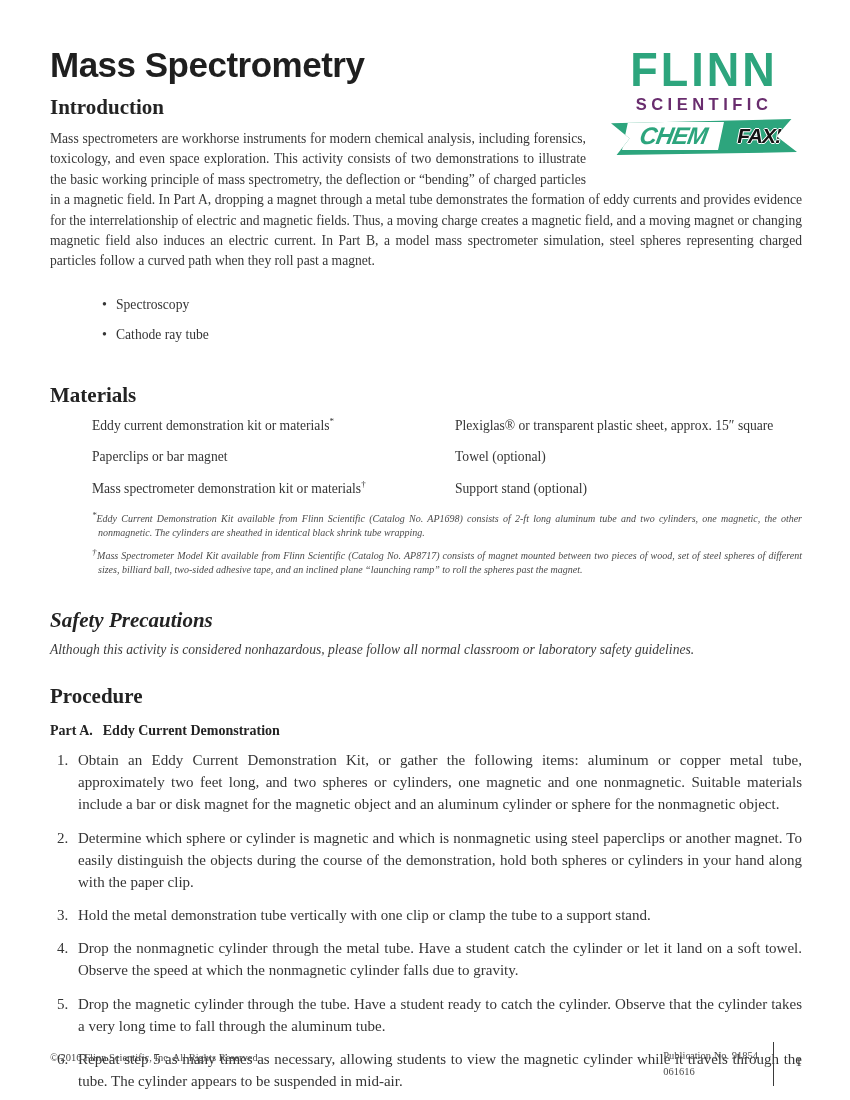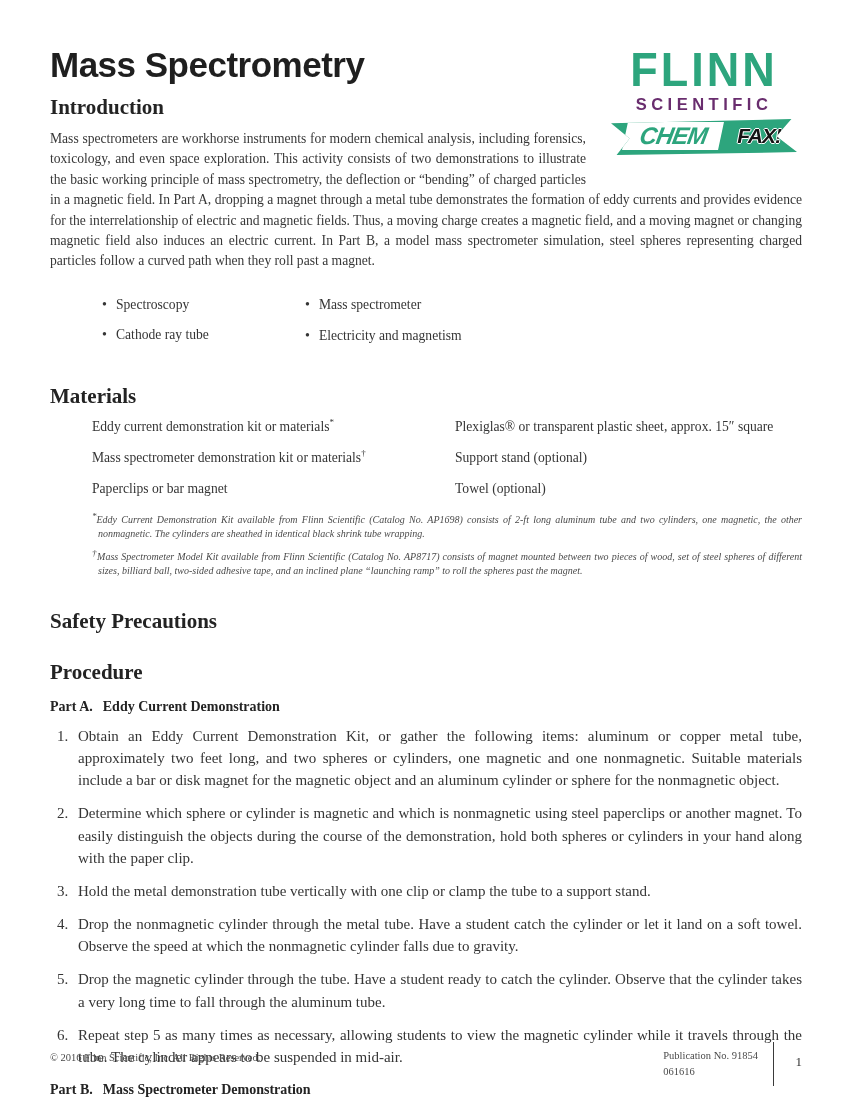--- a/index.html
+++ b/index.html
@@ -60,21 +60,21 @@
     font-family: "Liberation Sans", sans-serif;
     font-size: 35px; font-weight: bold; letter-spacing: -0.5px;
     color: #1f1f1f;
     padding-top: 45px;
     margin-bottom: 10px;
   }
   h2.section {
     font-size: 21px; font-weight: bold; color: #232323;
     margin-bottom: 9px;
   }
-  h2.section-italic { }
+  h2.section-italic { font-style: italic; }
   .body-text {
     font-size: 13.6px; line-height: 1.5; text-align: justify; color: #373737; font-family: Liberation Serif, serif;
   }
   .intro-wrap { margin-bottom: 26px; }
   
   .concepts { margin-bottom: 24px; }
   .concept-cols { display: flex; margin-top: 6px; }
   .concept-col { width: 255px; }
   .concept-col + .concept-col { width: auto; }
   .bullet-item {
@@ -159,51 +159,48 @@
     <h2 class="section">Introduction</h2>
     <p class="body-text">Mass spectrometers are workhorse instruments for modern chemical analysis, including forensics, toxicology, and even space exploration. This activity consists of two demonstrations to illustrate the basic working principle of mass spectrometry, the deflection or “bending” of charged particles in a magnetic field. In Part A, dropping a magnet through a metal tube demonstrates the formation of eddy currents and provides evidence for the interrelationship of electric and magnetic fields. Thus, a moving charge creates a magnetic field, and a moving magnet or changing magnetic field also induces an electric current. In Part B, a model mass spectrometer simulation, steel spheres representing charged particles follow a curved path when they roll past a magnet.</p>
   </div>
 
   <div class="concepts clearfix">
     <div class="concept-cols">
       <div class="concept-col">
         <div class="bullet-item">Spectroscopy</div>
         <div class="bullet-item">Cathode ray tube</div>
       </div>
-      <div class="concept-col">
-        <div class="bullet-item">Mass spectrometer</div>
-        <div class="bullet-item">Electricity and magnetism</div>
-      </div>
     </div>
   </div>
 
   <div class="materials">
     <h2 class="section">Materials</h2>
     <div class="mat-rows">
       <div class="mat-row">
         <div class="mat-left"><span>Eddy current demonstration kit or materials</span><sup>*</sup></div>
         <div class="mat-right">Plexiglas® or transparent plastic sheet, approx. 15″ square</div>
       </div>
       <div class="mat-row">
+        <div class="mat-left"><span>Paperclips or bar magnet</span><sup></sup></div>
+        <div class="mat-right">Towel (optional)</div>
+      </div>
+      <div class="mat-row">
         <div class="mat-left"><span>Mass spectrometer demonstration kit or materials</span><sup>†</sup></div>
         <div class="mat-right">Support stand (optional)</div>
-      </div>
-      <div class="mat-row">
-        <div class="mat-left"><span>Paperclips or bar magnet</span><sup></sup></div>
-        <div class="mat-right">Towel (optional)</div>
       </div>
     </div>
     <div class="footnotes">
       <p class="footnote"><sup>*</sup><span>Eddy Current Demonstration Kit available from Flinn Scientific (Catalog No. AP1698) consists of 2-ft long aluminum tube and two cylinders, one magnetic, the other nonmagnetic. The cylinders are sheathed in identical black shrink tube wrapping.</span></p>
       <p class="footnote"><sup>†</sup><span>Mass Spectrometer Model Kit available from Flinn Scientific (Catalog No. AP8717) consists of magnet mounted between two pieces of wood, set of steel spheres of different sizes, billiard ball, two-sided adhesive tape, and an inclined plane “launching ramp” to roll the spheres past the magnet.</span></p>
     </div>
   </div>
 
   <div class="safety">
     <h2 class="section section-italic">Safety Precautions</h2>
+    <p class="safety-body">Although this activity is considered nonhazardous, please follow all normal classroom or laboratory safety guidelines.</p>
   </div>
 
   <div class="procedure">
     <h2 class="section">Procedure</h2>
 
     <div class="part-heading">
       <span class="part-label">Part A.</span><span>Eddy Current Demonstration</span>
     </div>
     <ol class="steps">
       <li>Obtain an Eddy Current Demonstration Kit, or gather the following items: aluminum or copper metal tube, approximately two feet long, and two spheres or cylinders, one magnetic and one nonmagnetic. Suitable materials include a bar or disk magnet for the magnetic object and an aluminum cylinder or sphere for the nonmagnetic object.</li>

